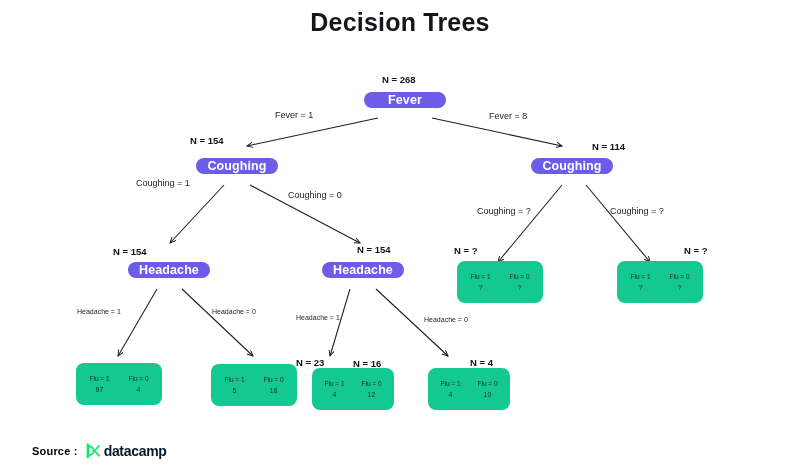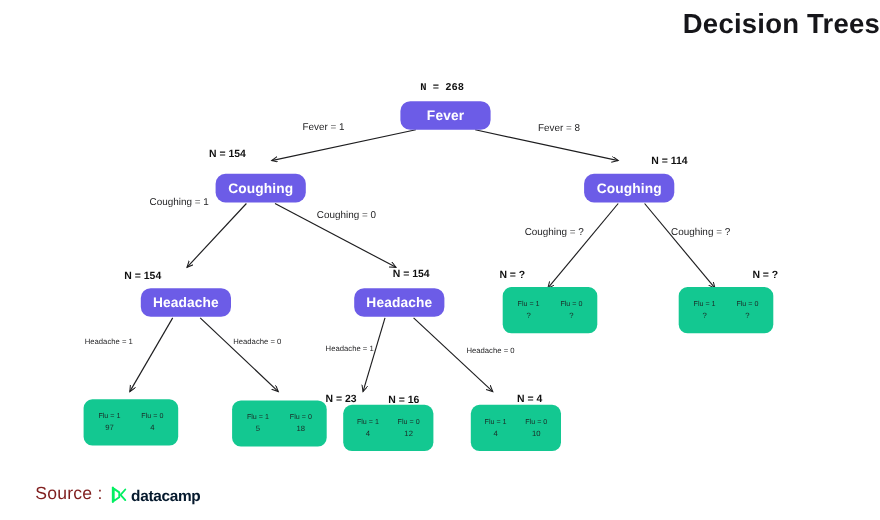--- a/index.html
+++ b/index.html
@@ -13,21 +13,21 @@
     position: relative;
     overflow: hidden;
     font-family: "Liberation Sans", sans-serif;
     color: #111111;
   }
   #page-title {
     position: absolute;
     top: 8px;
     left: 0;
     width: 800px;
-    text-align: right;
+    text-align: center;
     font-size: 25px;
     font-weight: bold;
     letter-spacing: 0.2px;
     color: #16161a;
   }
   #tree-canvas {
     position: absolute;
     top: 0;
     left: 0;
     width: 800px;
@@ -40,21 +40,21 @@
     display: flex;
     align-items: center;
     justify-content: center;
     color: #ffffff;
     font-weight: bold;
     letter-spacing: 0.1px;
   }
   .node-decision {
     background: #6c5ce7;
     font-size: 12.5px;
-    height: 26px;
+    height: 16px;
   }
   .leaf {
     position: absolute;
     box-sizing: border-box;
     border-radius: 8px;
     background: #13c891;
     display: flex;
     flex-direction: column;
     justify-content: center;
     padding: 5px 4px;
@@ -93,23 +93,23 @@
   }
   #footer {
     position: absolute;
     left: 32px;
     bottom: 14px;
     display: flex;
     align-items: center;
     gap: 8px;
   }
   #source-label {
-    font-size: 16px;
-    font-weight: normal;
-    color: #7f1d1d;
+    font-size: 11px;
+    font-weight: bold;
+    color: #000000;
     letter-spacing: 0.2px;
   }
   #brand {
     display: flex;
     align-items: center;
     gap: 3px;
   }
   #brand-word {
     font-size: 14px;
     font-weight: bold;
@@ -136,21 +136,21 @@
     <path d="M250,185 L360,243"></path>
     <path d="M562,185 L498,262"></path>
     <path d="M586,185 L650,262"></path>
     <path d="M157,289 L118,356"></path>
     <path d="M182,289 L253,356"></path>
     <path d="M350,289 L330,356"></path>
     <path d="M376,289 L448,356"></path>
   </g>
 </svg>
 
-<div class="n-label" style="left:382px; top:74px;font-family:Liberation Mono, monospace;">N = 268</div>
+<div class="n-label" style="left:382px; top:74px;">N = 268</div>
 <div class="n-label" style="left:190px; top:135px;">N = 154</div>
 <div class="n-label" style="left:592px; top:141px;">N = 114</div>
 <div class="n-label" style="left:113px; top:246px;">N = 154</div>
 <div class="n-label" style="left:357px; top:244px;">N = 154</div>
 <div class="n-label" style="left:124px; top:352px;margin-top:36px;">N = 101</div>
 <div class="n-label" style="left:258px; top:357px;margin-left:38px;">N = 23</div>
 <div class="n-label" style="left:353px; top:358px;">N = 16</div>
 <div class="n-label" style="left:470px; top:357px;">N = 4</div>
 <div class="n-label" style="left:454px; top:245px;">N = ?</div>
 <div class="n-label" style="left:684px; top:245px;">N = ?</div>

